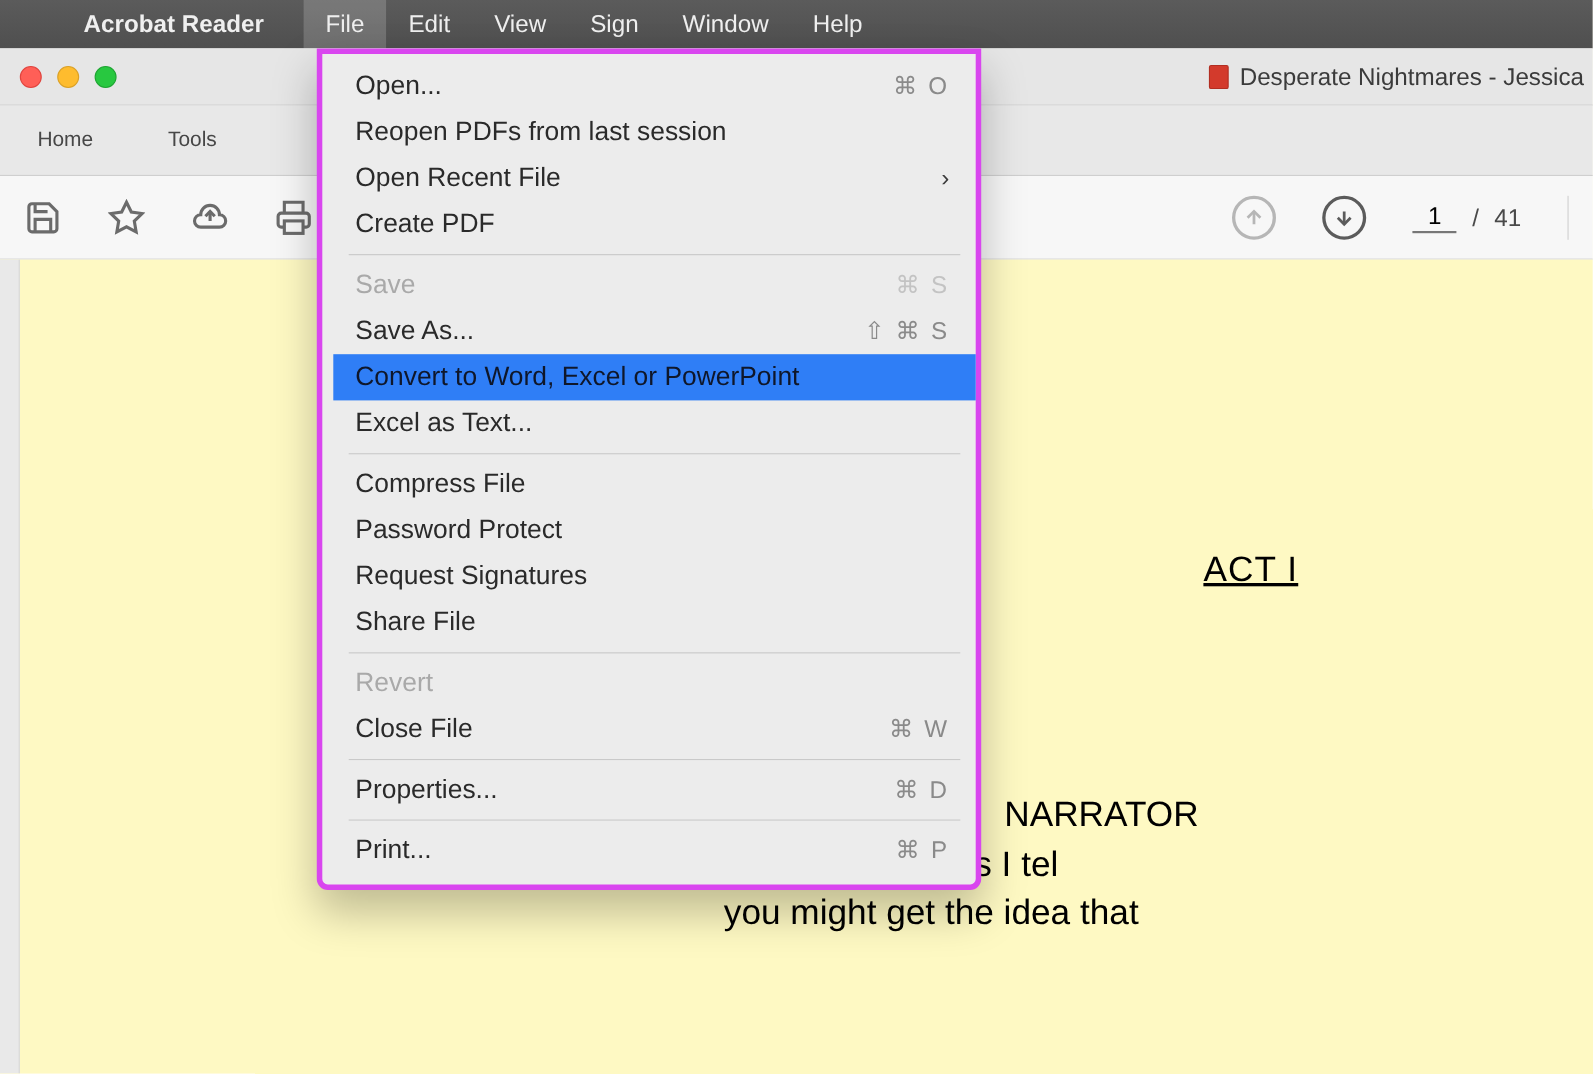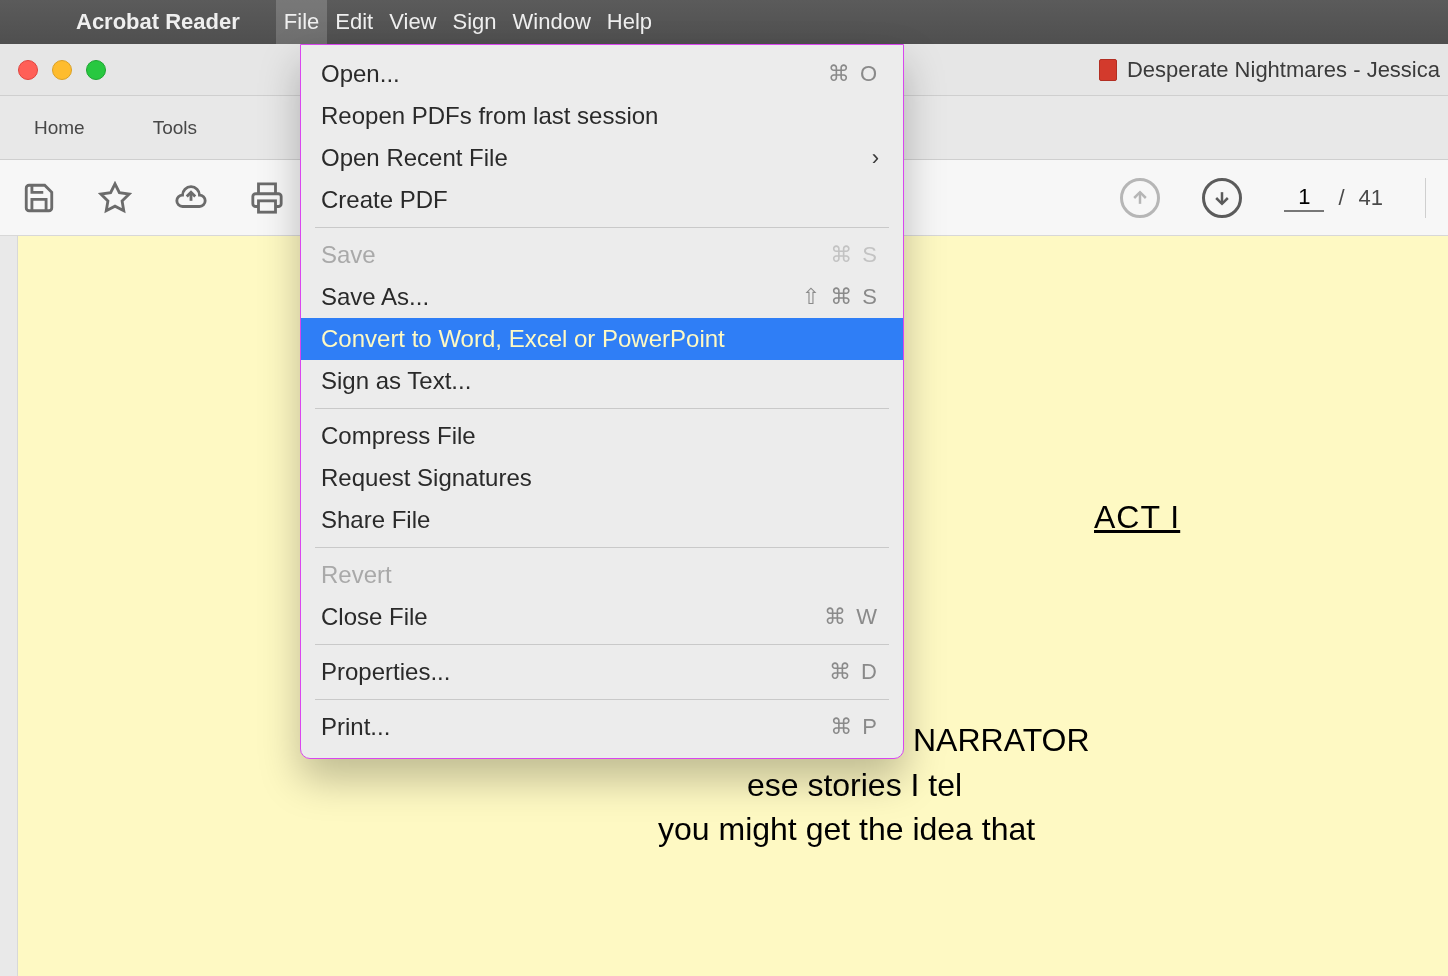--- a/index.html
+++ b/index.html
@@ -29,21 +29,21 @@
     .apple-logo {
       font-size: 26px;
       margin-right: 42px;
       line-height: 1;
     }
     .app-name {
       font-weight: 700;
       margin-right: 36px;
     }
     .menubar .mitem {
-      padding: 0 8px;
+      padding: 0 20px;
       height: 44px;
       line-height: 44px;
     }
     .menubar .mitem.active {
       background: rgba(255,255,255,0.18);
     }
     
     .chrome {
       height: 52px;
       background: #e6e6e6;
@@ -157,41 +157,41 @@
       margin-bottom: 2px;
     }
     .page .lines {
       margin-left: 640px;
       white-space: pre;
     }
     
     .dropdown {
       position: absolute;
       top: 44px;
-      left: 300px;
+      left: 288px;
       width: 604px;
       background: #ececec;
-      border: 1px solid #d946ef;
+      border: 5px solid #d946ef;
       border-radius: 0 0 10px 10px;
       box-shadow: 0 20px 40px rgba(0,0,0,0.25);
-      padding: 8px 0 10px 0;
+      padding: 8px 0 10px 10px;
       font-size: 24px;
       color: #2a2a2a;
     }
     .dropdown .row {
       display:flex;
       align-items:center;
       justify-content:space-between;
       padding: 8px 24px 8px 20px;
       height: 42px;
     }
     .dropdown .row.disabled { color:#a9a9a9; }
     .dropdown .row.highlight {
       background:#2f7ef6;
-      color:#fef9c3;
+      color:#0f172a;
     }
     .dropdown .row .shortcut {
       font-size: 22px;
       color:#8a8a8a;
       letter-spacing: 2px;
     }
     .dropdown .row.disabled .shortcut { color:#c3c3c3; }
     .dropdown .sep {
       height:1px;
       background:#c9c9c9;
@@ -308,25 +308,28 @@
     <span class="shortcut">⌘ S</span>
   </div>
   <div class="row">
     <span>Save As...</span>
     <span class="shortcut">⇧ ⌘ S</span>
   </div>
   <div class="row highlight">
     <span>Convert to Word, Excel or PowerPoint</span>
   </div>
   <div class="row">
-    <span>Sign as Text...</span>
+    <span>Excel as Text...</span>
   </div>
   <div class="sep"></div>
   <div class="row">
     <span>Compress File</span>
+  </div>
+  <div class="row">
+    <span>Password Protect</span>
   </div>
   <div class="row">
     <span>Request Signatures</span>
   </div>
   <div class="row">
     <span>Share File</span>
   </div>
   <div class="sep"></div>
   <div class="row disabled">
     <span>Revert</span>

